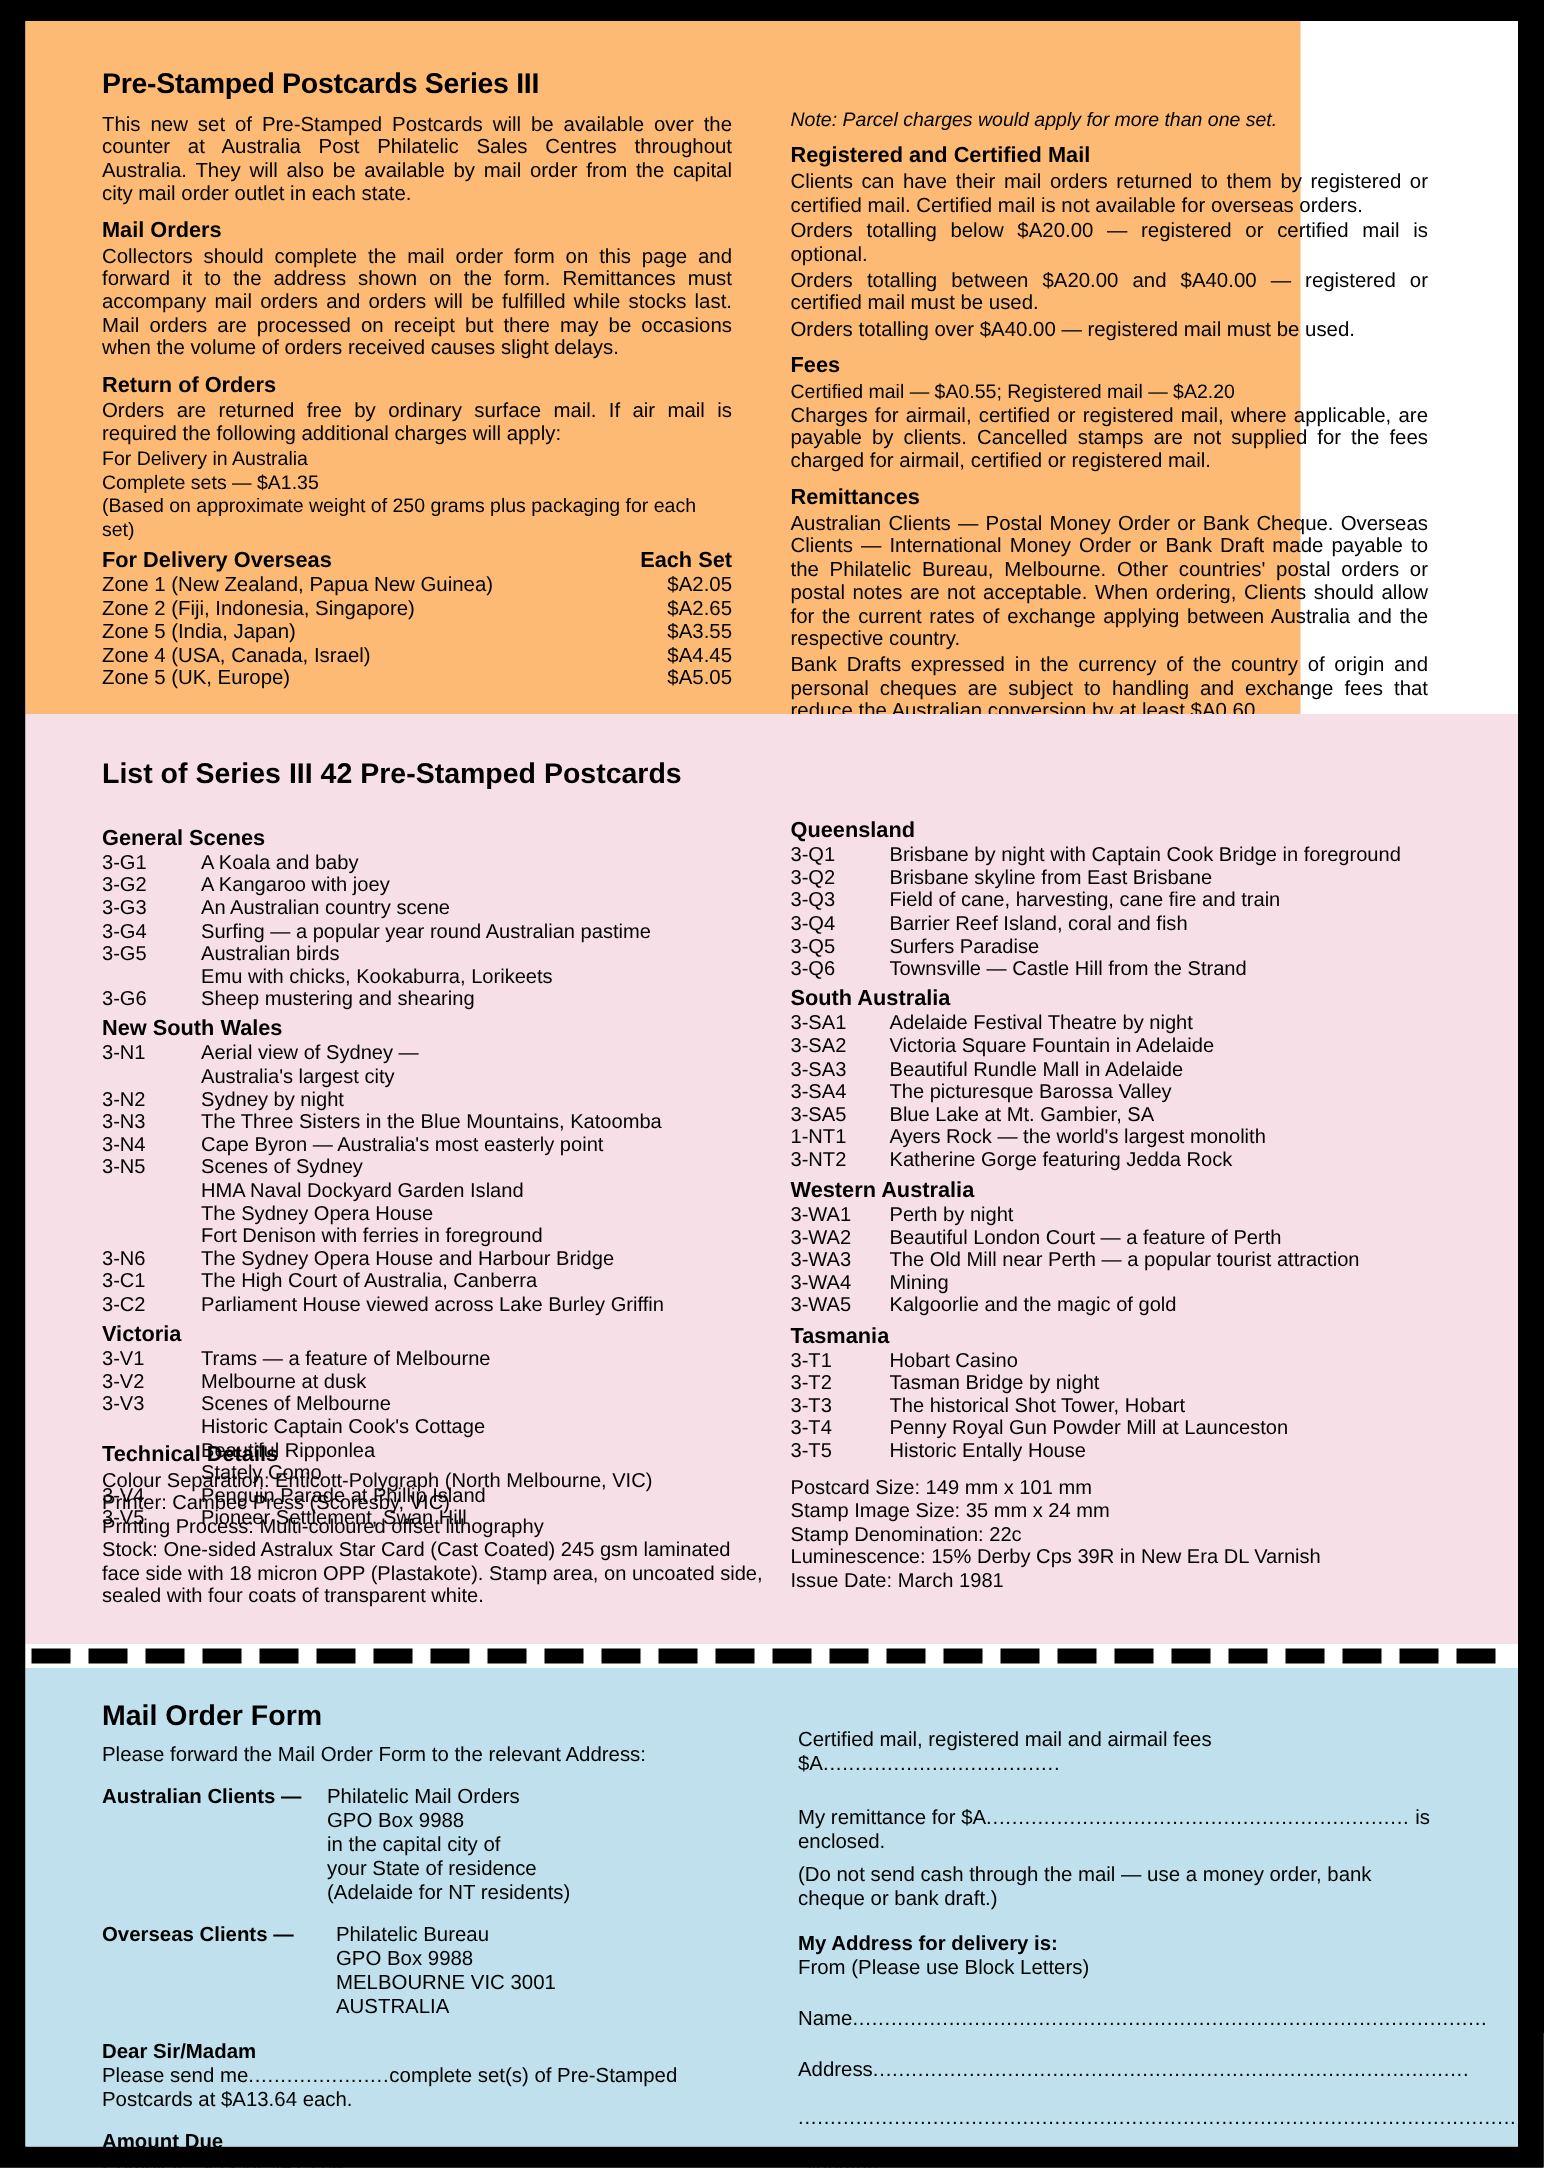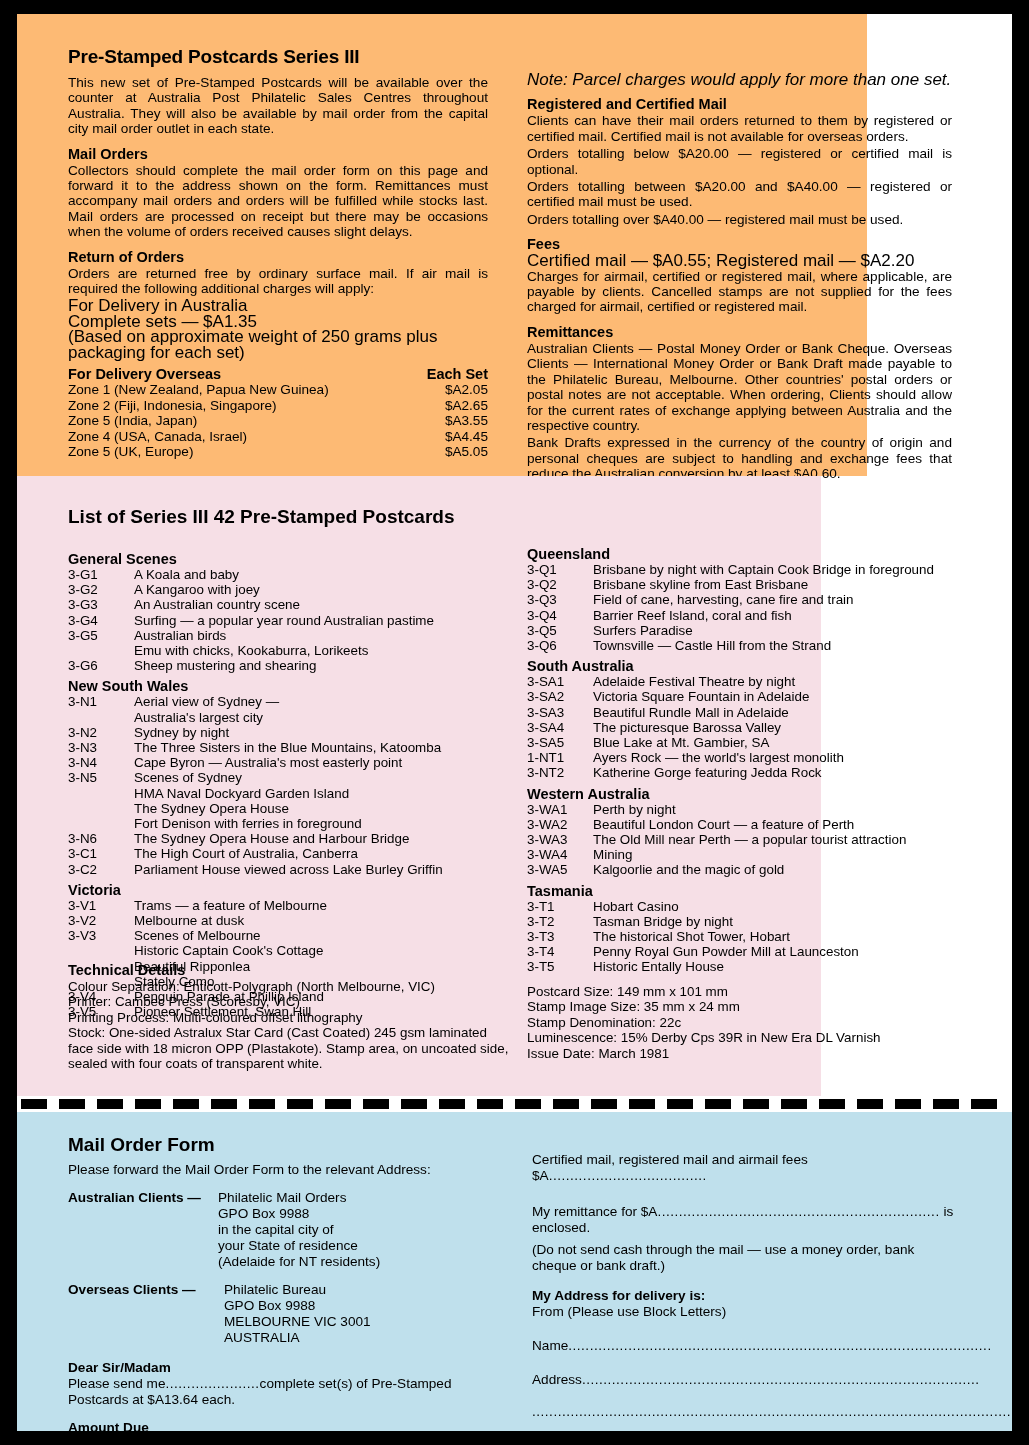--- a/index.html
+++ b/index.html
@@ -1,30 +1,30 @@
 <!DOCTYPE html>
 <html><head>
 <meta charset="utf-8">
 <style>
   html,body{margin:0;padding:0;background:#000;}
   body{width:1029px;height:1445px;font-family:"Liberation Sans",sans-serif;overflow:hidden;}
   .page{position:relative;width:1029px;height:1445px;background:#000;}
   .sheet{position:absolute;left:17px;top:14px;width:995px;height:1417px;background:#fff;}
 
   .band-yellow{position:absolute;left:0;top:0;width:850px;height:462px;background:#fdba74;}
-  .band-pink{position:absolute;left:0;top:462px;width:804px;height:620px;background:#f6dfe6;}
+  .band-pink{position:absolute;left:0;top:462px;width:995px;height:620px;background:#f6dfe6;}
   .perf{position:absolute;left:0;top:1082px;width:995px;height:16px;background:#fff;}
   .perf .dash{position:absolute;top:3px;height:10px;background:#000;}
   .band-blue{position:absolute;left:0;top:1098px;width:995px;height:319px;background:#bfe0ec;}
 
   .col{position:absolute;}
   h2.title{font-size:19px;font-weight:bold;margin:0 0 7px 0;letter-spacing:-.2px;}
   h3.sub{font-size:14.5px;font-weight:bold;margin:9px 0 1px 0;}
   p.body{font-size:13.6px;line-height:15.4px;margin:0 0 2px 0;text-align:justify;}
-  p.plain{font-size:17px;line-height:15.4px;margin:0;}
+  p.plain{font-size:13px;line-height:15.4px;margin:0;}
   .italic{font-style:italic;}
   .zonerow{font-size:13.6px;line-height:15.6px;position:relative;}
   .zonerow .amt{position:absolute;right:0;top:0;}
   .zonehdr{font-weight:bold;font-size:14.5px;position:relative;margin-top:6px;}
   .zonehdr .amt{position:absolute;right:0;top:0;}
 
   h2.listtitle{font-size:19px;font-weight:bold;margin:0 0 10px 0;}
   .statehdr{font-size:14.5px;font-weight:bold;margin:5px 0 0 0;}
   .itemrow{font-size:13.4px;line-height:15.2px;position:relative;padding-left:66px;}
   .itemrow .code{position:absolute;left:0;top:0;width:62px;}

